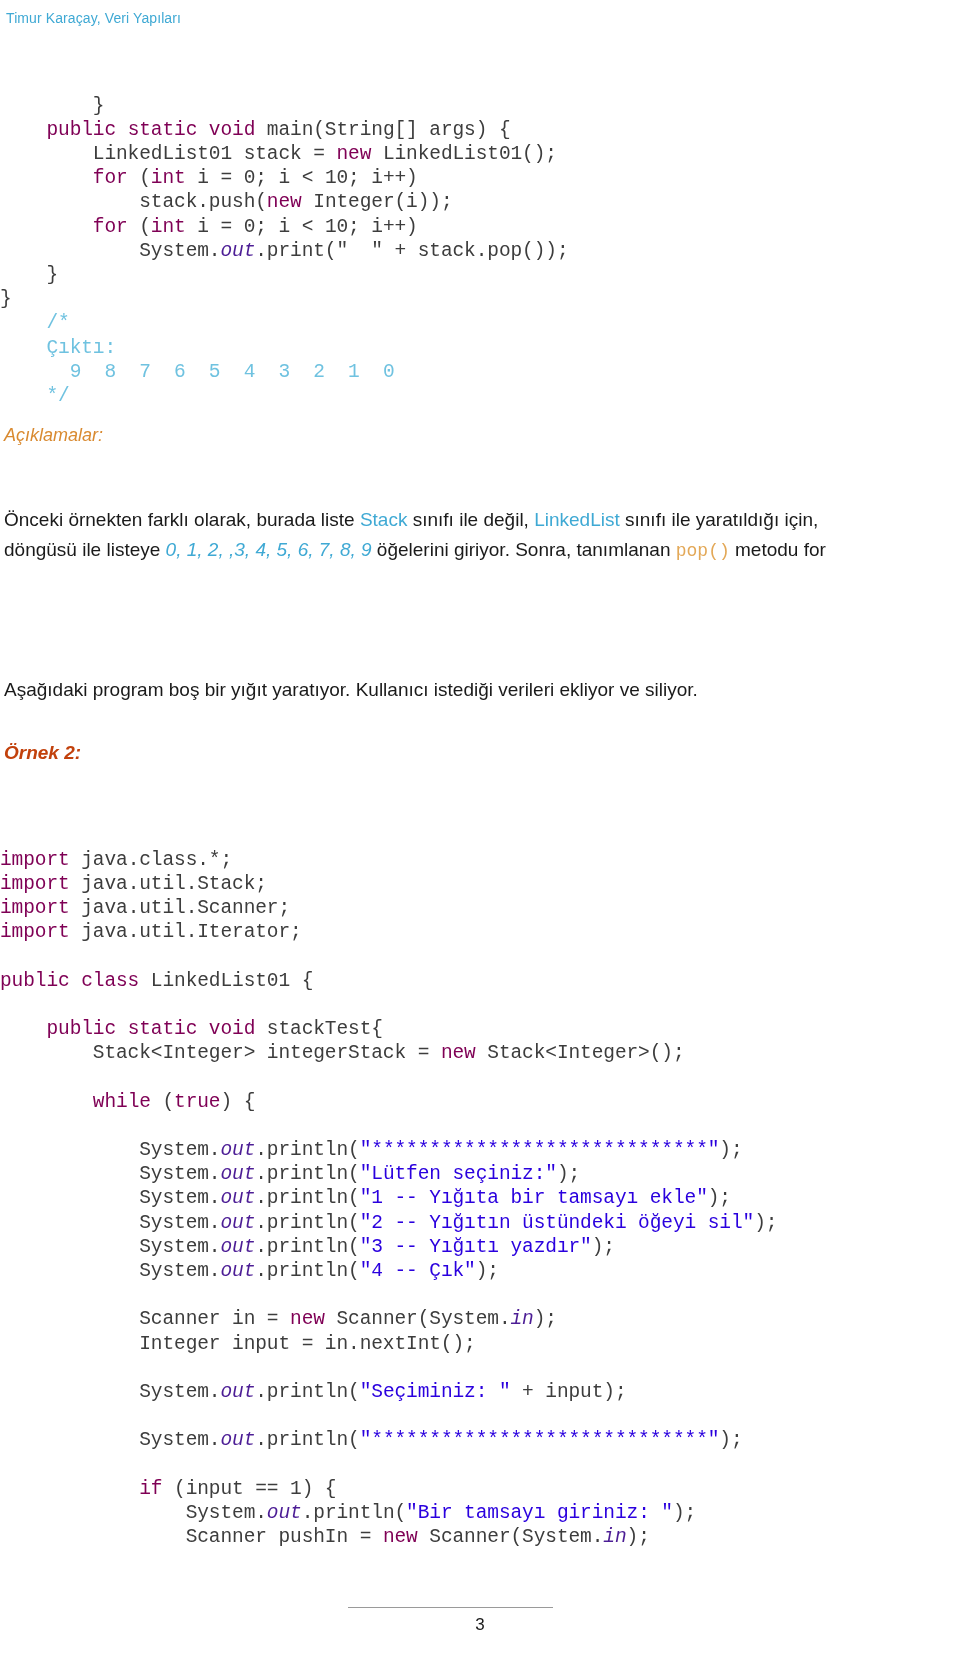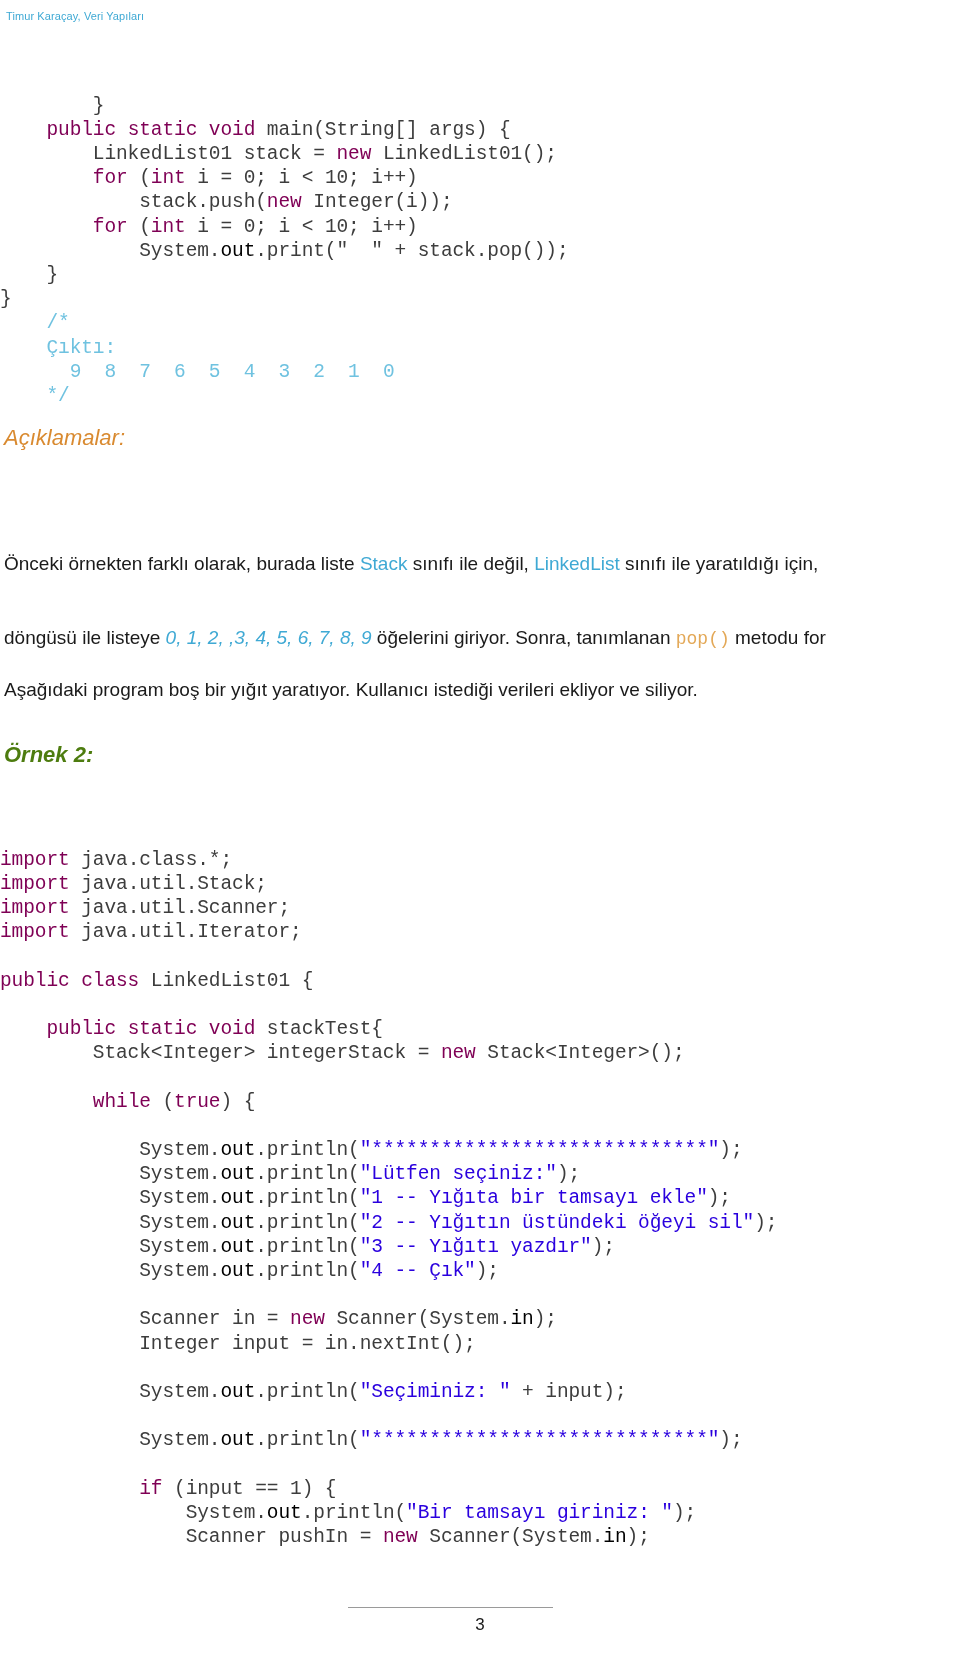--- a/index.html
+++ b/index.html
@@ -22,38 +22,38 @@
     height: 1666px;
     box-sizing: border-box;
   }
 
   
   .running-header {
     position: absolute;
     top: 10px;
     left: 6px;
     font-family: "Liberation Sans", sans-serif;
-    font-size: 11px;
+    font-size: 14px;
     color: #3FA9D4;
     letter-spacing: 0.1px;
     white-space: nowrap;
   }
 
   
   .code {
     font-family: "Liberation Mono", "DejaVu Sans Mono", monospace;
     font-size: 19.5px;
     line-height: 24.2px;
     color: #3d3d3d;
     white-space: pre;
     letter-spacing: -0.1px;
   }
   .code .kw     { color: #7F0055; font-weight: normal; }
   .code .str    { color: #2A00DE; }
-  .code .fld    { color: #000000; }
+  .code .fld    { color: #4c1d95; font-style: italic; }
   .code .cmt    { color: #6FC2E0; }
   .code .plain  { color: #3d3d3d; }
 
   #code-block-1 {
     position: absolute;
     left: 0px;
     top: 74px;
   }
   #code-block-2 {
     position: absolute;
@@ -66,31 +66,31 @@
     font-family: "Liberation Sans", sans-serif;
     font-size: 19px;
     line-height: 30px;
     color: #1a1a1a;
   }
   .hdr-aciklamalar {
     position: absolute;
     left: 4px;
     top: 425px;
     font-family: "Liberation Sans", sans-serif;
-    font-size: 22px;
+    font-size: 18px;
     font-style: italic;
     color: #D98A30;
   }
   .para-1 {
     position: absolute;
     left: 4px;
     top: 505px;
     width: 912px;
   }
-  .para-1 .line { white-space: nowrap; height: 30px; margin-top: 44px; }
+  .para-1 .line { white-space: nowrap; height: 30px; }
 
   .tok-blue   { color: #3FA9D4; }
   .tok-orange { color: #E08A1E; font-style: italic; }
   .tok-orange-mono {
     color: #E3A857;
     font-family: "Liberation Mono", "DejaVu Sans Mono", monospace;
     font-size: 18px;
   }
   .tok-blue-it { color: #3FA9D4; font-style: italic; text-align: center; }
   .tok-blue-mono {
@@ -106,24 +106,24 @@
     top: 675px;
     width: 930px;
     white-space: nowrap;
   }
 
   .hdr-ornek {
     position: absolute;
     left: 4px;
     top: 742px;
     font-family: "Liberation Sans", sans-serif;
-    font-size: 22px;
+    font-size: 19px;
     font-weight: bold;
     font-style: italic;
-    color: #4d7c0f;
+    color: #c2410c;
   }
 
   
   .footer-rule {
     position: absolute;
     left: 348px;
     top: 1607px;
     width: 205px;
     height: 1px;
     background: #9a9a9a;

